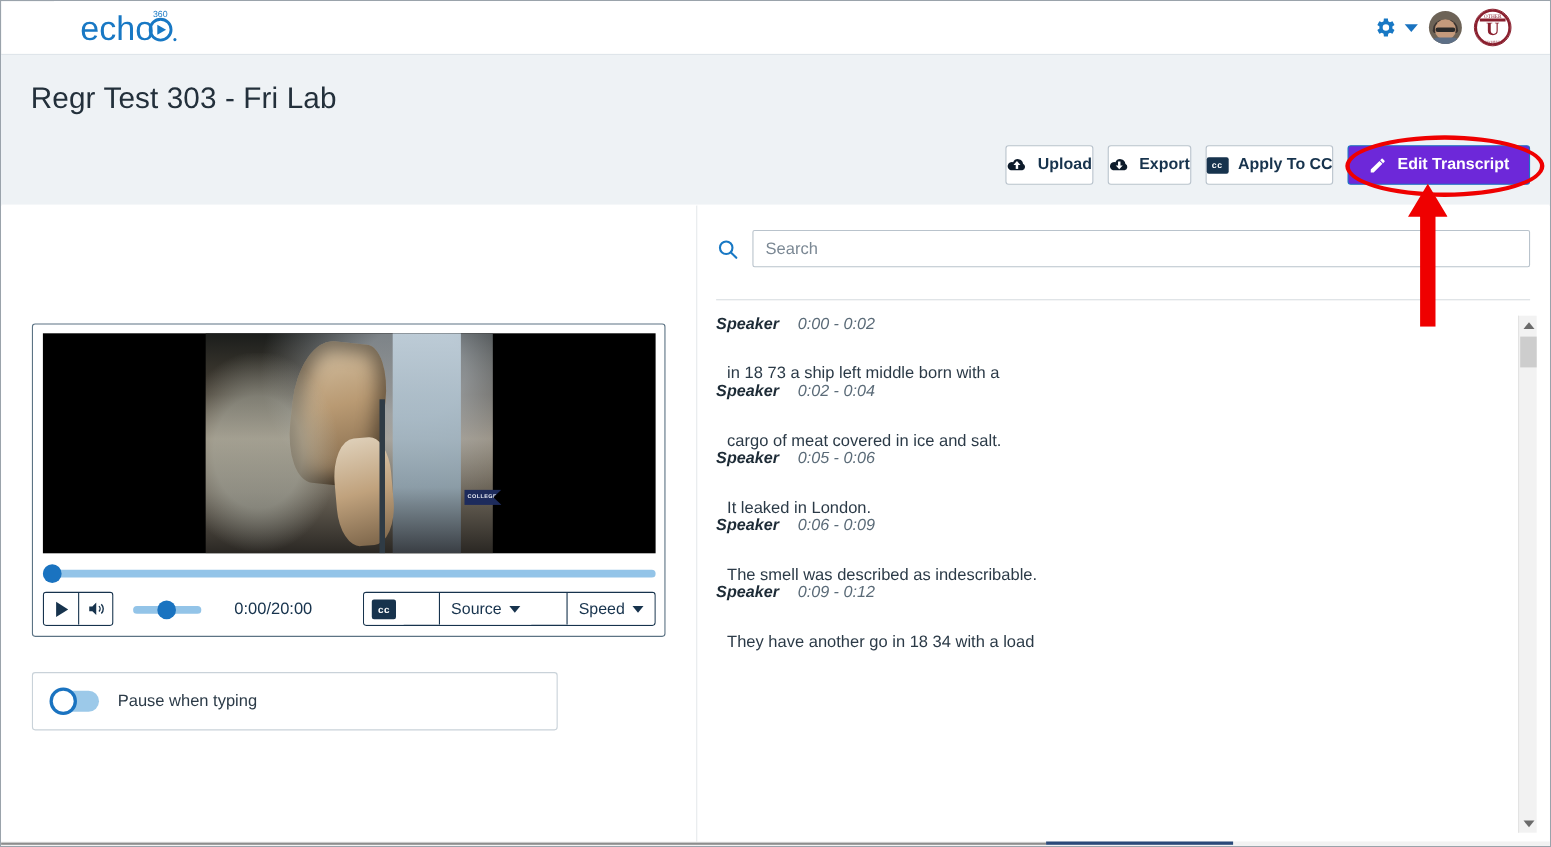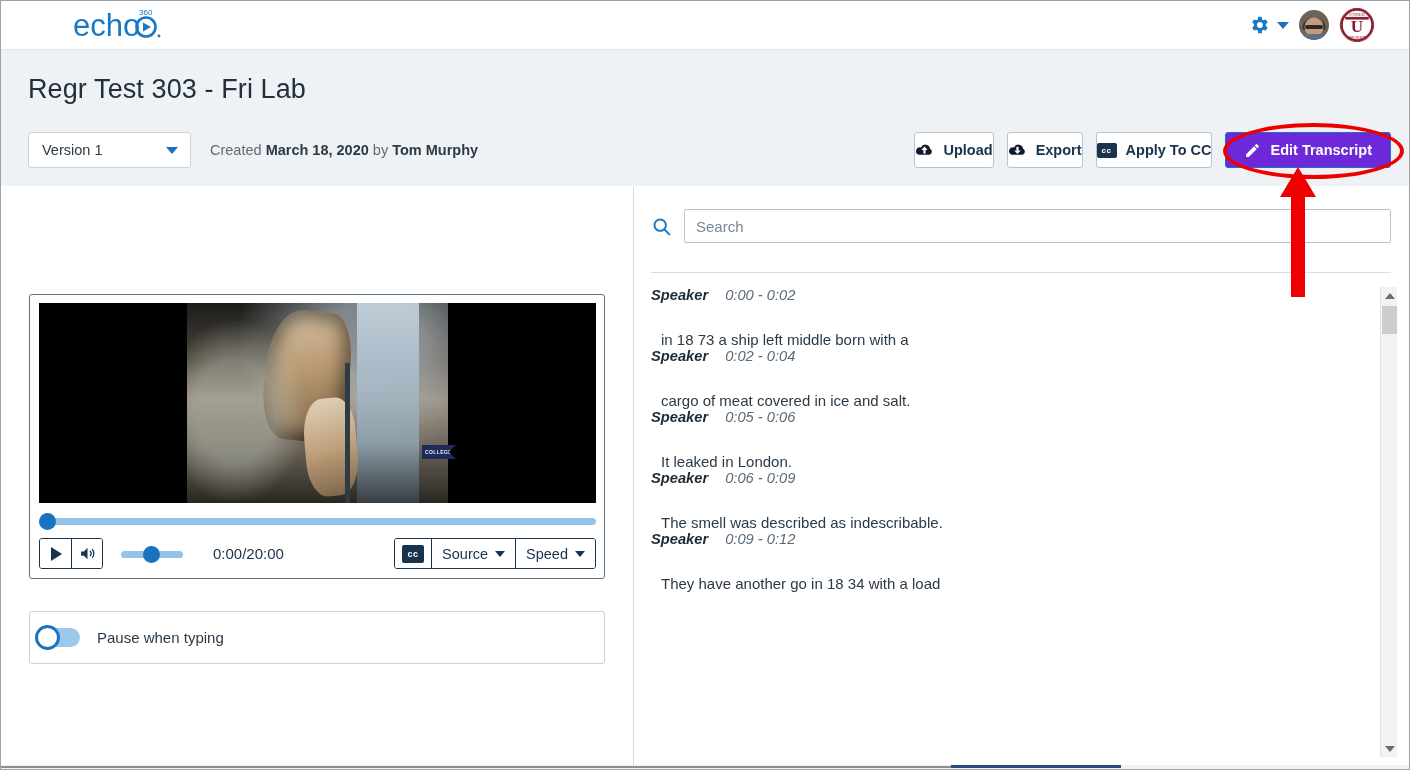--- a/index.html
+++ b/index.html
@@ -234,39 +234,39 @@
   .seg {
     display: flex; align-items: center; height: 31px;
     border: 1px solid #17334d; border-radius: 3px; overflow: hidden;
     background: #ffffff;
   }
   .seg-item {
     display: flex; align-items: center; gap: 7px;
     padding: 0 10px; height: 29px; font-size: 14.5px; color: #17334d;
     background: #ffffff;
   }
-  .seg-item + .seg-item { border-left: 1px solid #17334d; }
+  .seg-item + .seg-item { border-left: 1px solid #17334d; margin-left: 32px; }
   .seg-cc { padding: 0 7px; }
   .cc-badge-lg {
     width: 22px; height: 18px; background: #17334d; border-radius: 2px;
     display: flex; align-items: center; justify-content: center;
     font-size: 9px; font-weight: 700; color: #ffffff; letter-spacing: 0.5px;
   }
   .caret-dark {
     width: 0; height: 0;
     border-left: 5px solid transparent;
     border-right: 5px solid transparent;
     border-top: 6px solid #17334d;
   }
 
   .pause-card {
     position: absolute; left: 28px; top: 424px;
-    width: 576px; height: 53px;
+    width: 478px; height: 53px;
     border: 1px solid #c9d2d9; border-radius: 3px; background: #ffffff;
-    display: flex; align-items: center; padding-left: 6px; gap: 17px;
+    display: flex; align-items: center; padding-left: 16px; gap: 17px;
   }
   .toggle {
     position: relative; width: 44px; height: 19px;
     background: #9cc9e9; border-radius: 10px;
   }
   .toggle .knob {
     position: absolute; left: -1px; top: -3px;
     width: 25px; height: 25px; border-radius: 50%;
     background: #ffffff; border: 3px solid #1a73c0;
   }
@@ -381,29 +381,20 @@
           <text x="20" y="28" text-anchor="middle" font-family="Liberation Serif, serif" font-size="19" font-weight="700" fill="#8a1f2e">U</text>
           <text x="20" y="36" text-anchor="middle" font-family="Liberation Serif, serif" font-size="3.6" fill="#8a1f2e">UNIVERSITY</text>
         </svg>
       </div>
     </div>
   </div>
 
   <div class="headband">
     <div class="page-title">Regr Test 303 - Fri Lab</div>
 
-    <div class="meta-row">
-      <div class="version-select">
-        <span>Version 1</span>
-        <span class="caret-blue"></span>
-      </div>
-      <div class="created-text">
-        <span>Created </span><b>March 18, 2020</b><span> by </span><b>Tom Murphy</b>
-      </div>
-    </div>
 
     <div class="actions">
       <div class="btn">
         <svg width="19" height="16" viewBox="0 0 24 20">
           <path fill="#0d1b2a" d="M19 8.5a6 6 0 0 0-11.4-1.8A4.8 4.8 0 0 0 4.8 16h13.4a4 4 0 0 0 .8-7.5z"></path>
           <polygon fill="#ffffff" points="12,5.5 16,10 8,10"></polygon>
           <rect fill="#ffffff" x="10.6" y="9.5" width="2.8" height="5"></rect>
         </svg>
         <span>Upload</span>
       </div>

